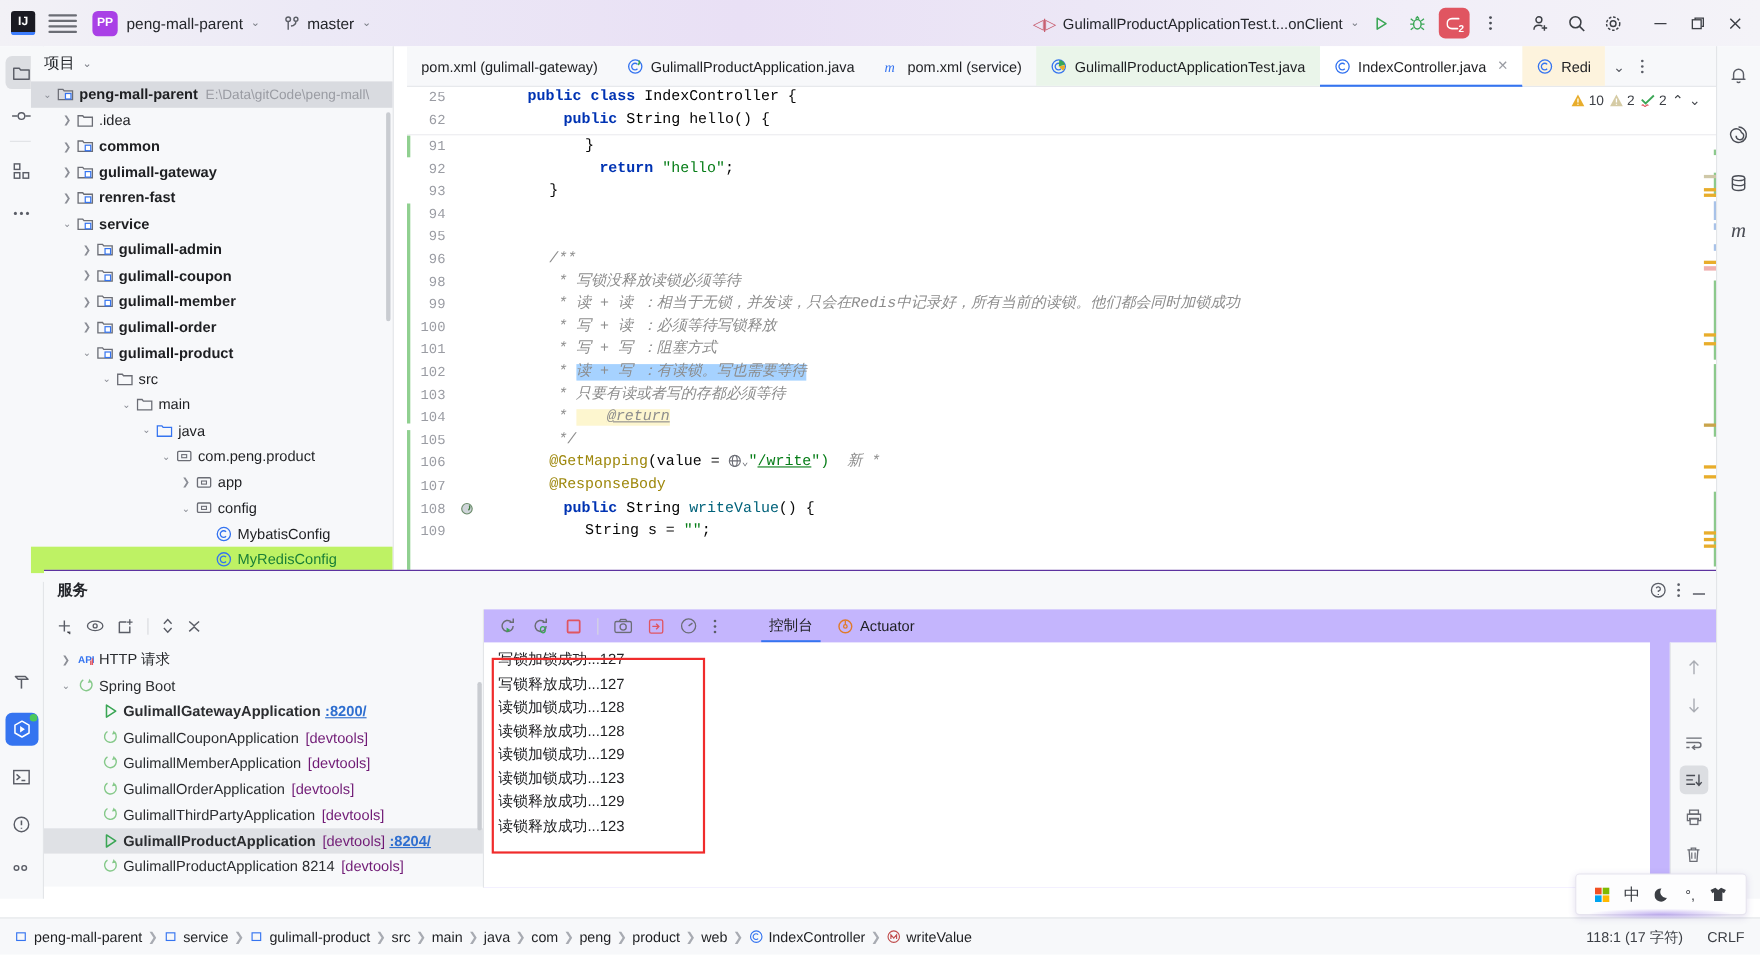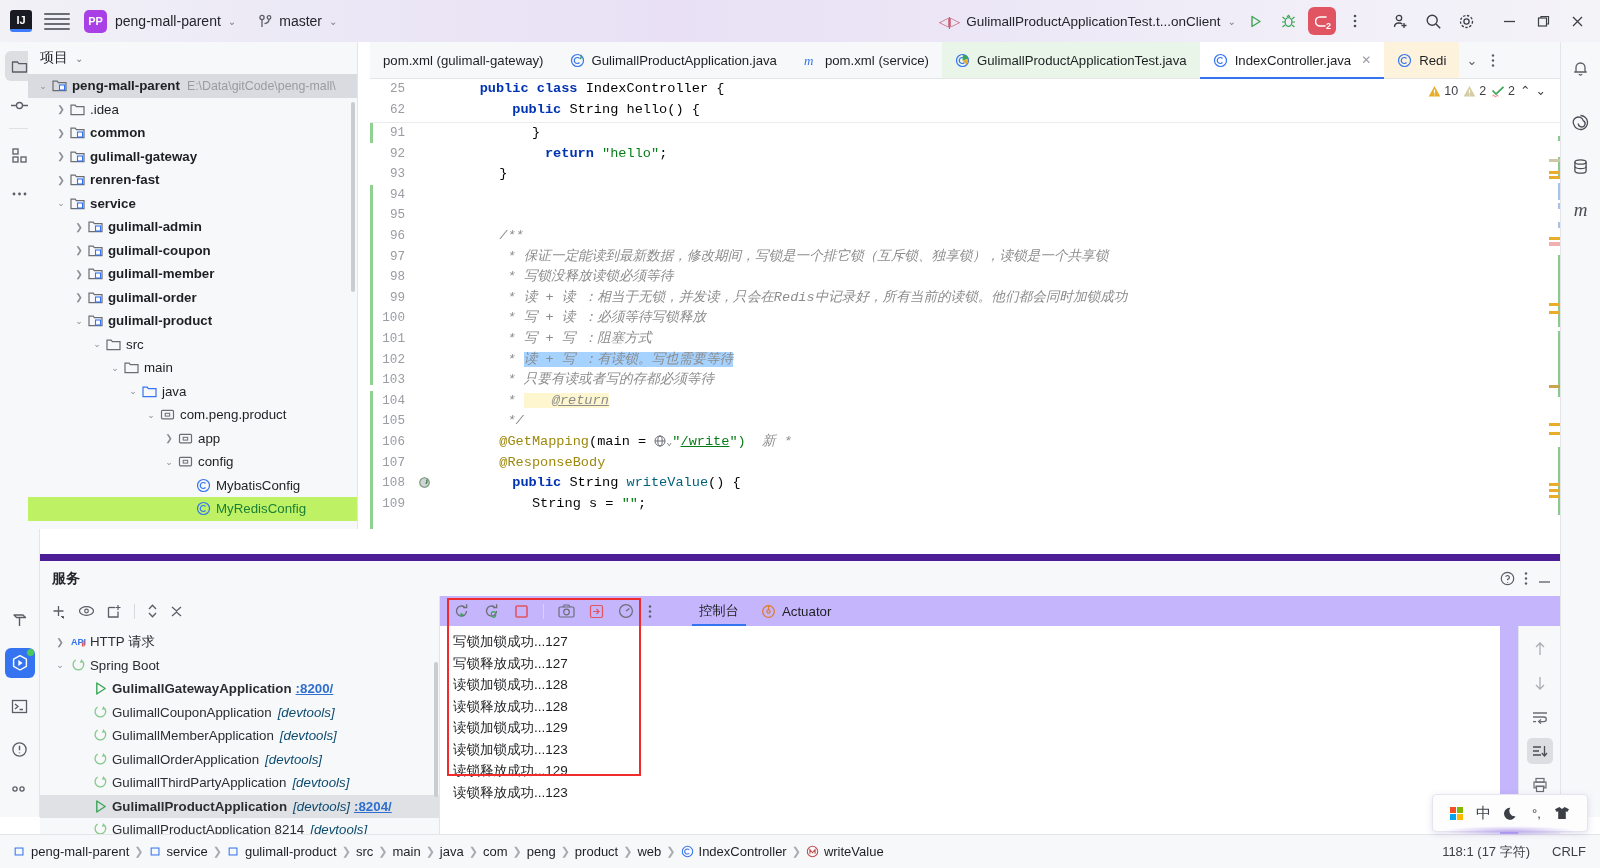--- a/index.html
+++ b/index.html
@@ -142,35 +142,35 @@
 
   
   #rightrail {
     position:absolute; right:0; top:42px; width:40px; height:775px;
     background:#f7f8fa; border-left:1px solid #e3e5e8;
     display:flex; flex-direction:column; align-items:center;
   }
 
   
   #services {
-    position:absolute; left:40px; top:554px; width:1520px; height:288px;
-    background:#f7f8fa; border-top:7px solid #4c1d95;
+    position:absolute; left:40px; top:518px; width:1520px; height:288px;
+    background:#f7f8fa; border-top:1px solid #4c1d95;
   }
   #svc-head { height:35px; display:flex; align-items:center; padding-left:12px; font-size:14px; font-weight:bold; color:#24262b;}
   #svc-head-right { position:absolute; right:8px; top:0; height:35px; display:flex; align-items:center; gap:9px; color:#5a5d66;}
   #svc-left { position:absolute; left:0; top:35px; width:400px; height:253px; border-right:1px solid #e3e5e8;}
   #svc-toolbar { height:30px; display:flex; align-items:center; padding-left:11px; gap:12px; color:#5a5d66;}
   .svc-tb-sep { width:1px; height:15px; background:#d7d9dd; }
   #svc-tree { font-size:13.3px; padding-top:4px; position:relative;}
   .srow { height:23.5px; display:flex; align-items:center; white-space:nowrap; cursor:pointer; padding-left:14px;}
   .srow.sel { background:#dfe1e5; }
   .sarrow { width:16px; text-align:center; color:#8b8e96; font-size:9px; flex:0 0 16px;}
   .sico { width:20px; display:flex; align-items:center; justify-content:center; flex:0 0 20px; margin-right:2px;}
   .sname.b { font-weight:bold; }
-  .sdev { color:#0c4a6e; margin-left:6px;font-style:italic; }
+  .sdev { color:#701a75; margin-left:6px; }
   .sport { color:#2f6fd0; margin-left:4px; text-decoration:underline; }
   .sport.b { font-weight:bold; }
   #svc-left-scroll { position:absolute; right:1px; top:66px; width:4px; height:135px; background:#c9ccd1; border-radius:3px;}
 
   #svc-right { position:absolute; left:400px; top:35px; width:1120px; height:253px; background:#c4b5fd;}
   #con-toolbar { height:30px; display:flex; align-items:center; padding-left:14px; gap:14px; color:#5a5d66;}
   .con-tabs { display:flex; align-items:center; margin-left:22px; gap:0; height:30px;}
   .con-tab { display:flex; align-items:center; gap:6px; font-size:13.3px; padding:0 11px; height:30px; cursor:pointer; position:relative; color:#1e1f22;}
   .con-tab.active:after { content:""; position:absolute; left:4px; right:4px; bottom:0; height:2.5px; background:#3574f0;}
   #console-out {
@@ -666,30 +666,29 @@
       <span class="iw-item">⌃</span>
       <span class="iw-item">⌄</span>
     </div>
     <div id="code-area">
         <div class="codeline"><span class="lnum">91</span><span class="gutter-extra"></span><span class="ctext"><span class="plain">            }</span></span></div>
         <div class="codeline"><span class="lnum">92</span><span class="gutter-extra"></span><span class="ctext"><span class="plain">            </span><span class="kw">return </span><span class="str">"hello"</span><span class="plain">;</span></span></div>
         <div class="codeline"><span class="lnum">93</span><span class="gutter-extra"></span><span class="ctext"><span class="plain">        }</span></span></div>
         <div class="codeline"><span class="lnum">94</span><span class="gutter-extra"></span><span class="ctext"></span></div>
         <div class="codeline"><span class="lnum">95</span><span class="gutter-extra"></span><span class="ctext"></span></div>
         <div class="codeline"><span class="lnum">96</span><span class="gutter-extra"></span><span class="ctext"><span class="cmt">        /**</span></span></div>
-        <div class="codeline"><span class="lnum">97</span><span class="gutter-extra"></span><span class="ctext"><span class="cmt">         * 保证一定能读到最新数据，修改期间，写锁是一个排它锁（互斥锁、独享锁），读锁是一个共享锁</span></span></div>
         <div class="codeline"><span class="lnum">98</span><span class="gutter-extra"></span><span class="ctext"><span class="cmt">         * 写锁没释放读锁必须等待</span></span></div>
         <div class="codeline"><span class="lnum">99</span><span class="gutter-extra"></span><span class="ctext"><span class="cmt">         * 读 + 读 ：相当于无锁，并发读，只会在Redis中记录好，所有当前的读锁。他们都会同时加锁成功</span></span></div>
         <div class="codeline"><span class="lnum">100</span><span class="gutter-extra"></span><span class="ctext"><span class="cmt">         * 写 + 读 ：必须等待写锁释放</span></span></div>
         <div class="codeline"><span class="lnum">101</span><span class="gutter-extra"></span><span class="ctext"><span class="cmt">         * 写 + 写 ：阻塞方式</span></span></div>
         <div class="codeline"><span class="lnum">102</span><span class="gutter-extra"></span><span class="ctext"><span class="cmt">         * </span><span class="cmt hl-sel">读 + 写 ：有读锁。写也需要等待</span></span></div>
         <div class="codeline"><span class="lnum">103</span><span class="gutter-extra"></span><span class="ctext"><span class="cmt">         * 只要有读或者写的存都必须等待</span></span></div>
         <div class="codeline"><span class="lnum">104</span><span class="gutter-extra"></span><span class="ctext"><span class="cmt">         * </span><span class="cmt hl-yellow" style="text-decoration: underline;">@return</span></span></div>
         <div class="codeline"><span class="lnum">105</span><span class="gutter-extra"></span><span class="ctext"><span class="cmt">         */</span></span></div>
-        <div class="codeline"><span class="lnum">106</span><span class="gutter-extra"></span><span class="ctext"><span class="plain">        </span><span class="anno">@GetMapping</span><span class="plain">(main = </span><span><svg width="12" height="12" viewBox="0 0 12 12" style="display:inline-block;vertical-align:-2px">
+        <div class="codeline"><span class="lnum">106</span><span class="gutter-extra"></span><span class="ctext"><span class="plain">        </span><span class="anno">@GetMapping</span><span class="plain">(value = </span><span><svg width="12" height="12" viewBox="0 0 12 12" style="display:inline-block;vertical-align:-2px">
                 <circle cx="6" cy="6" r="5" fill="none" stroke="#6b6d75" stroke-width="1"></circle>
                 <ellipse cx="6" cy="6" rx="2.2" ry="5" fill="none" stroke="#6b6d75" stroke-width="1"></ellipse>
                 <path d="M1 6 H11" stroke="#6b6d75" stroke-width="1"></path>
               </svg><span style="color:#6b6d75;font-size:10px">⌄</span></span><span class="str">"</span><span class="linkstr">/write</span><span class="str">")</span><span class="cmt">  新 *</span></span></div>
         <div class="codeline"><span class="lnum">107</span><span class="gutter-extra"></span><span class="ctext"><span class="plain">        </span><span class="anno">@ResponseBody</span></span></div>
         <div class="codeline"><span class="lnum">108</span><span class="gutter-extra"><svg width="13" height="13" viewBox="0 0 15 15" style="margin: 3px auto;">
               <circle cx="7.5" cy="7.5" r="5.5" fill="#cfd4d9" stroke="#6b8c6b" stroke-width="1.2"></circle>
               <path d="M10 4 a4.5 4.5 0 0 1 -1 5" fill="none" stroke="#3e7a3e" stroke-width="1.4"></path>
             </svg></span><span class="ctext"><span class="plain">        </span><span class="kw">public </span><span class="cls">String </span><span class="mtd">writeValue</span><span class="plain">() {</span></span></div>
         <div class="codeline"><span class="lnum">109</span><span class="gutter-extra"></span><span class="ctext"><span class="plain">            String s = </span><span class="str">""</span><span class="plain">;</span></span></div>

